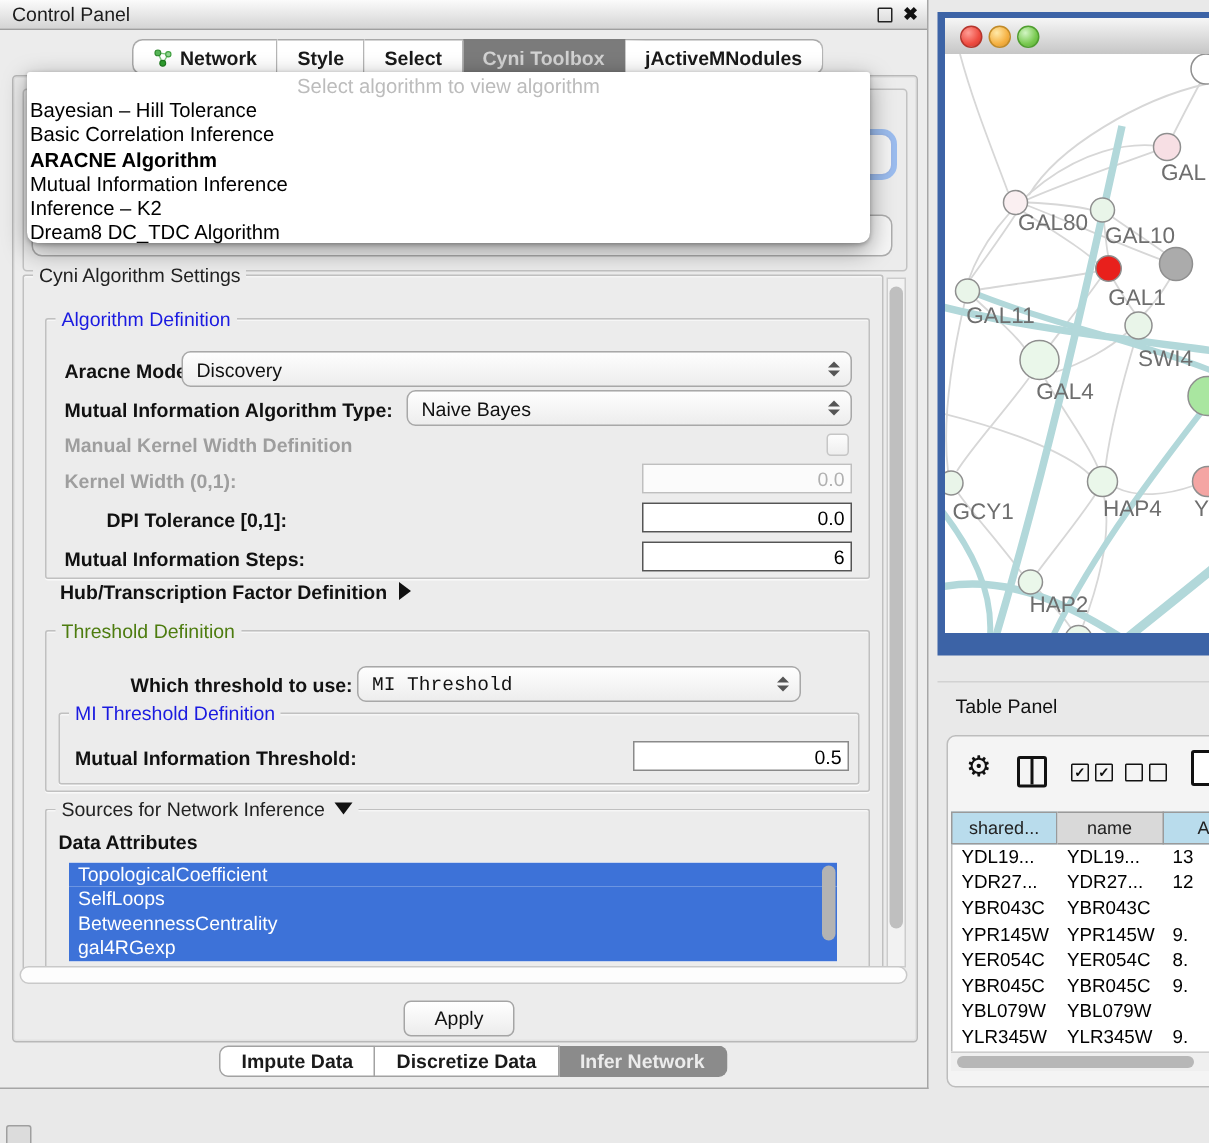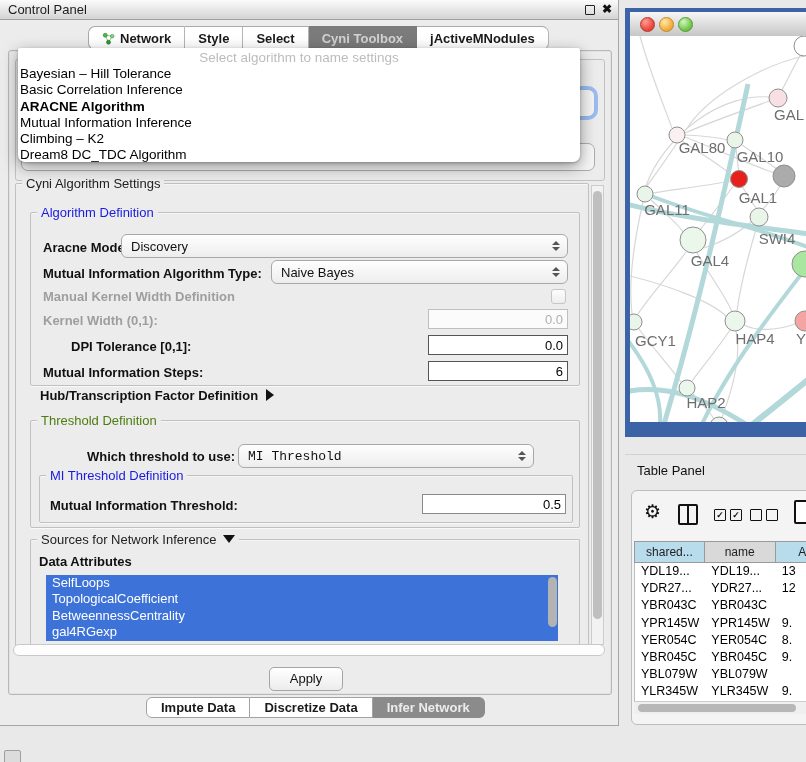--- a/index.html
+++ b/index.html
@@ -237,45 +237,45 @@
           </div>
         </div>
 
         <div class="abs group" style="left:14px;top:355px;width:548px;height:106px;border-bottom:none;border-radius:2px 2px 0 0;">
           <span class="gtitle"><span>Sources for Network Inference</span><span class="tri-down"></span></span>
           <span class="abs lbl" style="left:8px;top:14px;">Data Attributes</span>
         </div>
 
         <div class="abs" id="attr-list">
           <div id="attr-items">
+              <div class="attr-item">TopologicalCoefficient</div>
               <div class="attr-item">SelfLoops</div>
-              <div class="attr-item">TopologicalCoefficient</div>
               <div class="attr-item">BetweennessCentrality</div>
               <div class="attr-item">gal4RGexp</div>
             </div>
           <div id="attr-scroll"></div>
         </div>
       </div>
 
       <div class="abs" id="v-scroll">
         <div class="abs" id="v-thumb"></div>
       </div>
       <div class="abs" id="h-scroll"></div>
 
       <div class="abs" id="apply-btn">Apply</div>
     </div>
 
     <div class="abs" id="algo-popup">
-      <div id="algo-hint">Select algorithm to name settings</div>
+      <div id="algo-hint">Select algorithm to view algorithm</div>
       <div id="algo-list">
           <div class="algo-item">Bayesian – Hill Tolerance</div>
           <div class="algo-item">Basic Correlation Inference</div>
           <div class="algo-item sel">ARACNE Algorithm</div>
           <div class="algo-item">Mutual Information Inference</div>
-          <div class="algo-item">Climbing – K2</div>
+          <div class="algo-item">Inference – K2</div>
           <div class="algo-item">Dream8 DC_TDC Algorithm</div>
         </div>
     </div>
 
     <div class="abs" id="bottom-tabs">
         <div class="seg">Impute Data</div>
         <div class="seg">Discretize Data</div>
         <div class="seg sel">Infer Network</div>
       </div>
   </div>

